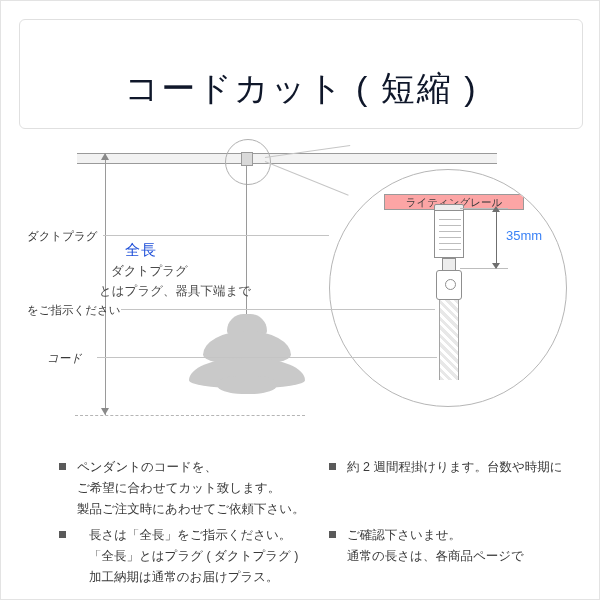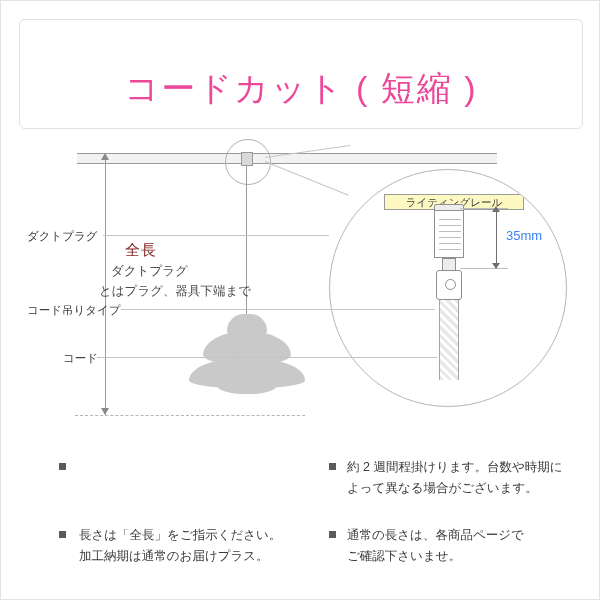--- a/index.html
+++ b/index.html
@@ -23,21 +23,21 @@
     box-sizing:border-box;
   }
   .header-sub{
     position:absolute;left:0;right:0;top:20px;
     text-align:center;
     font-size:14.5px;color:#4a4a4a;letter-spacing:.5px;
   }
   .header-title{
     position:absolute;left:0;right:0;top:46px;
     text-align:center;
-    font-size:34px;color:#ec4899;letter-spacing:2px;
+    font-size:34px;color:#0f172a;letter-spacing:2px;
     font-weight:400;
   }
   
   .diagram{
     position:absolute;left:18px;top:138px;width:564px;height:300px;
   }
   
   .rail-top{
     position:absolute;left:58px;top:14px;width:420px;height:0;
     border-top:1px solid #9a9a9a;
@@ -114,37 +114,37 @@
     position:absolute;left:82px;top:269px;width:0;height:0;
     border-left:4px solid transparent;border-right:4px solid transparent;
     border-top:7px solid #8a8a8a;
   }
   .dim-base{
     position:absolute;left:56px;top:276px;width:230px;height:0;
     border-top:1px dashed #b5b5b5;
   }
   .label-zencho{
     position:absolute;left:106px;top:102px;
-    font-size:15px;color:#7f1d1d;letter-spacing:1px;font-weight:400;
+    font-size:15px;color:#1d4ed8;letter-spacing:1px;font-weight:400;
   }
   .label-zencho-sub1{
     position:absolute;left:92px;top:124px;font-size:12.5px;color:#4a4a4a;
   }
   .label-zencho-sub2{
     position:absolute;left:80px;top:144px;font-size:12.5px;color:#4a4a4a;
   }
   
   .circle-big{
     position:absolute;left:310px;top:30px;width:236px;height:236px;
     border:1px solid #b6b6b6;border-radius:50%;
     overflow:hidden;background:#fff;
   }
   .cb-railbar{
     position:absolute;left:54px;top:24px;width:140px;height:16px;
-    background:#fef9c3;border:1px solid #9a9a9a;box-sizing:border-box;
+    background:#fca5a5;border:1px solid #9a9a9a;box-sizing:border-box;
   }
   .cb-railbar span{
     position:absolute;left:0;right:0;top:1px;text-align:center;
     font-size:10.5px;color:#3a3a3a;
   }
   .cb-plug{
     position:absolute;left:104px;top:40px;width:30px;height:48px;
     border:1px solid #8f8f8f;background:#fff;box-sizing:border-box;
   }
   .cb-plug i{
@@ -287,43 +287,48 @@
       <div class="mm-tick-bot"></div>
       <div class="mm-line"></div>
       <div class="mm-arrow-top"></div>
       <div class="mm-arrow-bot"></div>
       <div class="mm-label">35mm</div>
     </div>
 
     <div class="lead" style="left:8px;top:90px;">ダクトプラグ</div>
     <div class="lead-line" style="left:84px;top:96px;width:226px;"></div>
 
-    <div class="lead" style="left:8px;top:164px;">コード吊りタイプ</div>
+    <div class="lead" style="left:8px;top:164px;">をご指示ください</div>
     <div class="lead-line" style="left:102px;top:170px;width:314px;"></div>
 
-    <div class="lead" style="left:44px;top:212px;">コード</div>
+    <div class="lead" style="left:28px;top:212px;font-style:italic;">コード</div>
     <div class="lead-line" style="left:78px;top:218px;width:340px;"></div>
   </div>
 
   <div class="notes">
 
     <div class="bullet" style="left:40px;top:14px;"></div>
+    <div class="note" style="left:58px;top:8px;width:250px;">
+      <p>ペンダントのコードを、</p>
+      <p>ご希望に合わせてカット致します。</p>
+      <p>製品ご注文時にあわせてご依頼下さい。</p>
+    </div>
 
     <div class="bullet" style="left:40px;top:82px;"></div>
-    <div class="note" style="left:60px;top:76px;width:250px;">
+    <div class="note" style="left:70px;top:76px;width:250px;">
       <p>長さは「全長」をご指示ください。</p>
+      <p>「全長」とはプラグ ( ダクトプラグ )</p>
       <p>加工納期は通常のお届けプラス。</p>
     </div>
 
     <div class="bullet" style="left:310px;top:14px;"></div>
     <div class="note" style="left:328px;top:8px;width:240px;">
       <p>約 2 週間程掛けります。台数や時期に</p>
-      <p>よって異なる場合がございます。</p>
     </div>
 
     <div class="bullet" style="left:310px;top:82px;"></div>
     <div class="note" style="left:328px;top:76px;width:240px;">
+      <p>ご確認下さいませ。</p>
       <p>通常の長さは、各商品ページで</p>
-      <p>ご確認下さいませ。</p>
     </div>
   </div>
 
 </div>
 
 </body></html>

